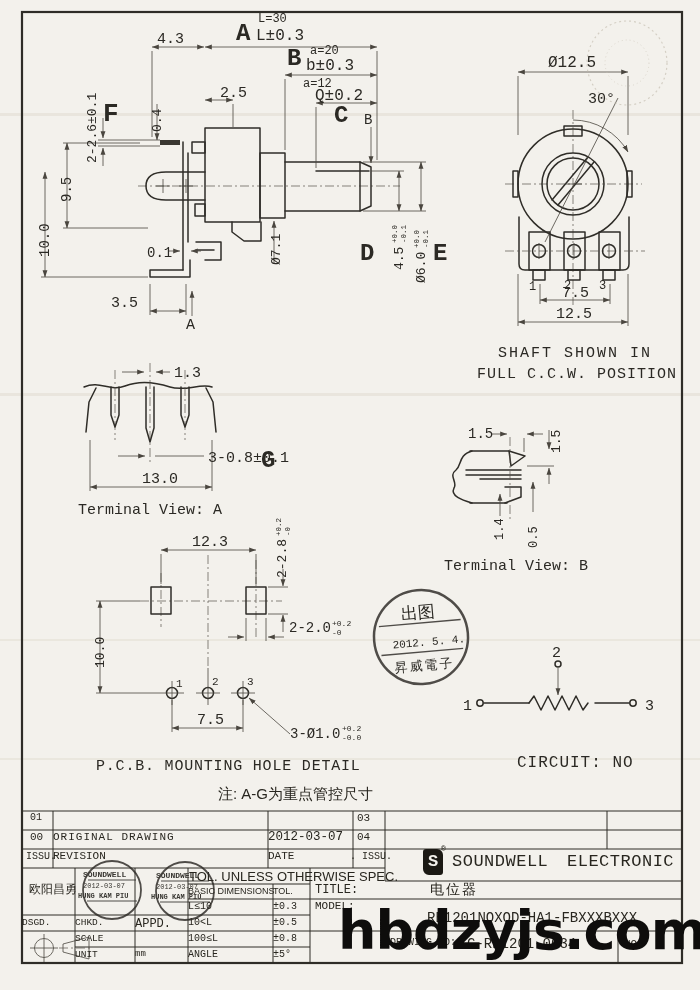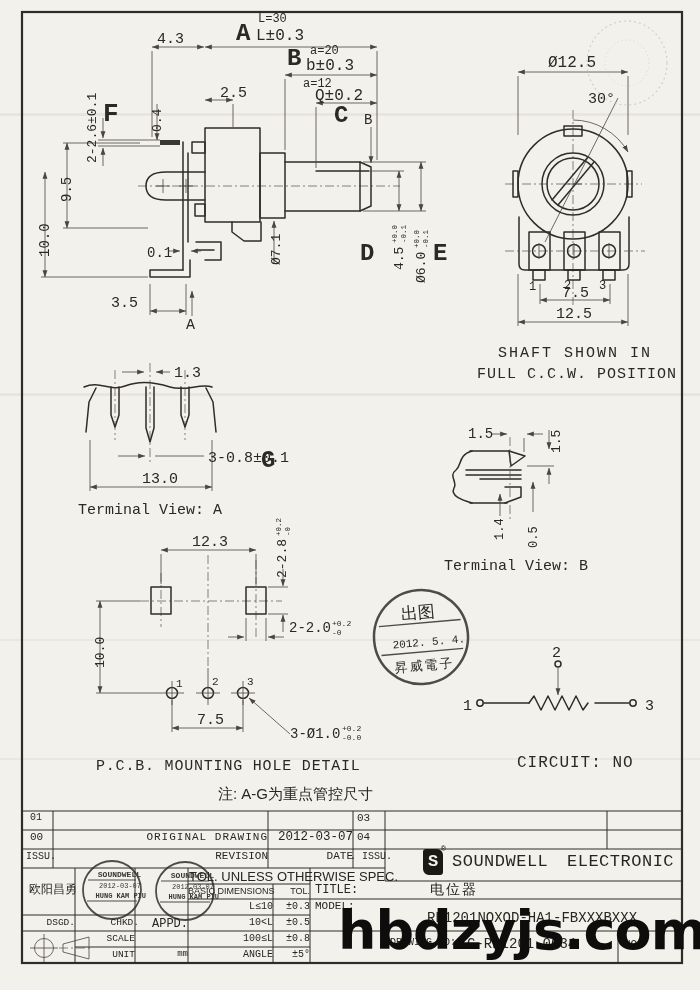--- a/index.html
+++ b/index.html
@@ -10,21 +10,21 @@
   .ol{stroke:#2f2d28;stroke-width:1.5;fill:none;stroke-linecap:round;stroke-linejoin:round}
   .thin{stroke:#4a463f;stroke-width:.8;fill:none}
   .dim{stroke:#4a463f;stroke-width:.8;fill:none;marker-start:url(#ar);marker-end:url(#ar)}
   .ae{stroke:#4a463f;stroke-width:.8;fill:none;marker-end:url(#ar)}
   .cl{stroke:#57524b;stroke-width:.7;fill:none;stroke-dasharray:9 3 2 3}
   .tg{stroke:#2e2c27;stroke-width:1;fill:none}
   .tb{stroke:#2e2c27;stroke-width:2.2;fill:none}
   .stamp{stroke:#4f4c48;fill:none}
   .t{position:absolute;white-space:pre;line-height:1.05;color:#28261f}
   .cn{font-family:"Liberation Sans","DejaVu Sans",sans-serif}
-  .c{text-align:right}
+  .c{text-align:left}
   .logo{position:absolute;left:423px;top:849px;width:20px;height:26px;background:#1b1914;color:#f3f1ec;
         font-weight:bold;font-size:17px;text-align:center;line-height:26px;border-radius:3px 6px 3px 6px}
   .wm{position:absolute;left:338px;top:904px;font-family:"DejaVu Sans","Liberation Sans",sans-serif;
       font-weight:bold;font-size:54px;letter-spacing:-1px;color:#0e0d0c;line-height:1}
 </style>
 </head>
 <body>
 
 <div class="sheet">
 

